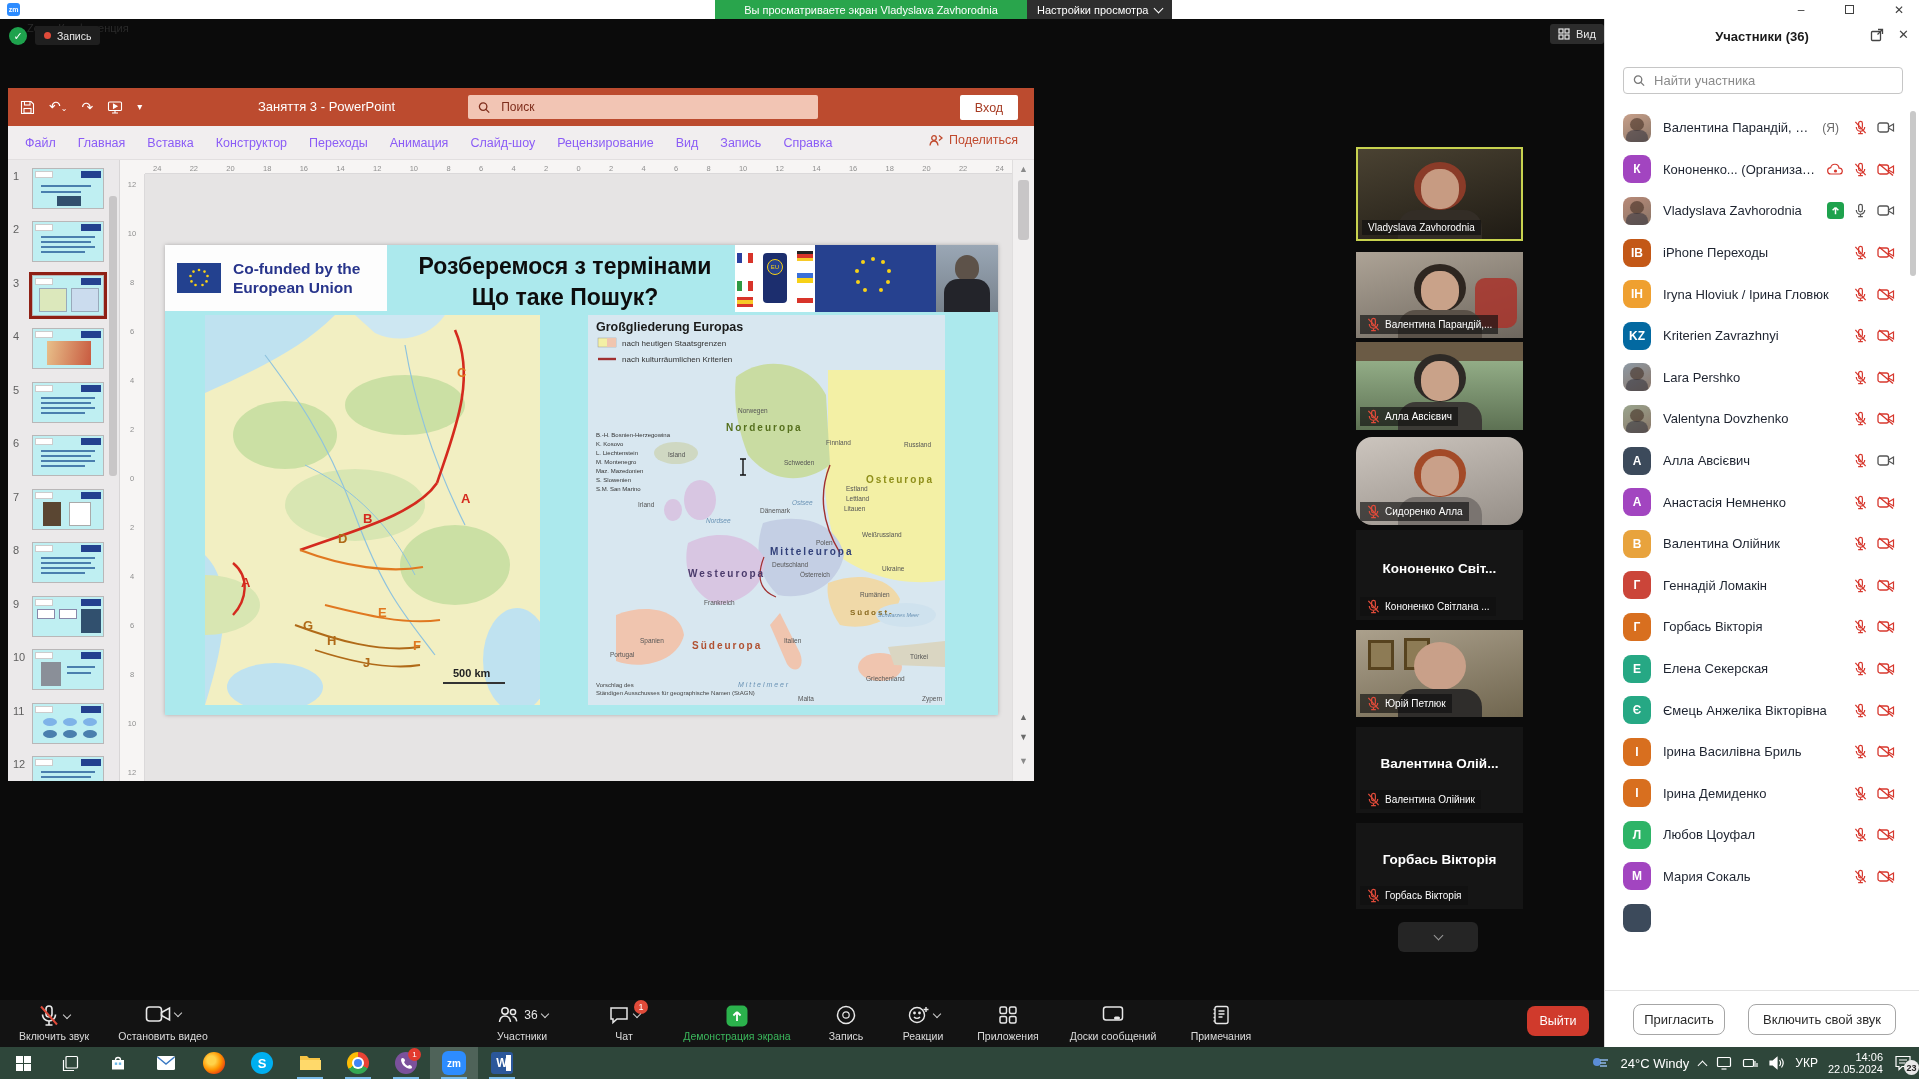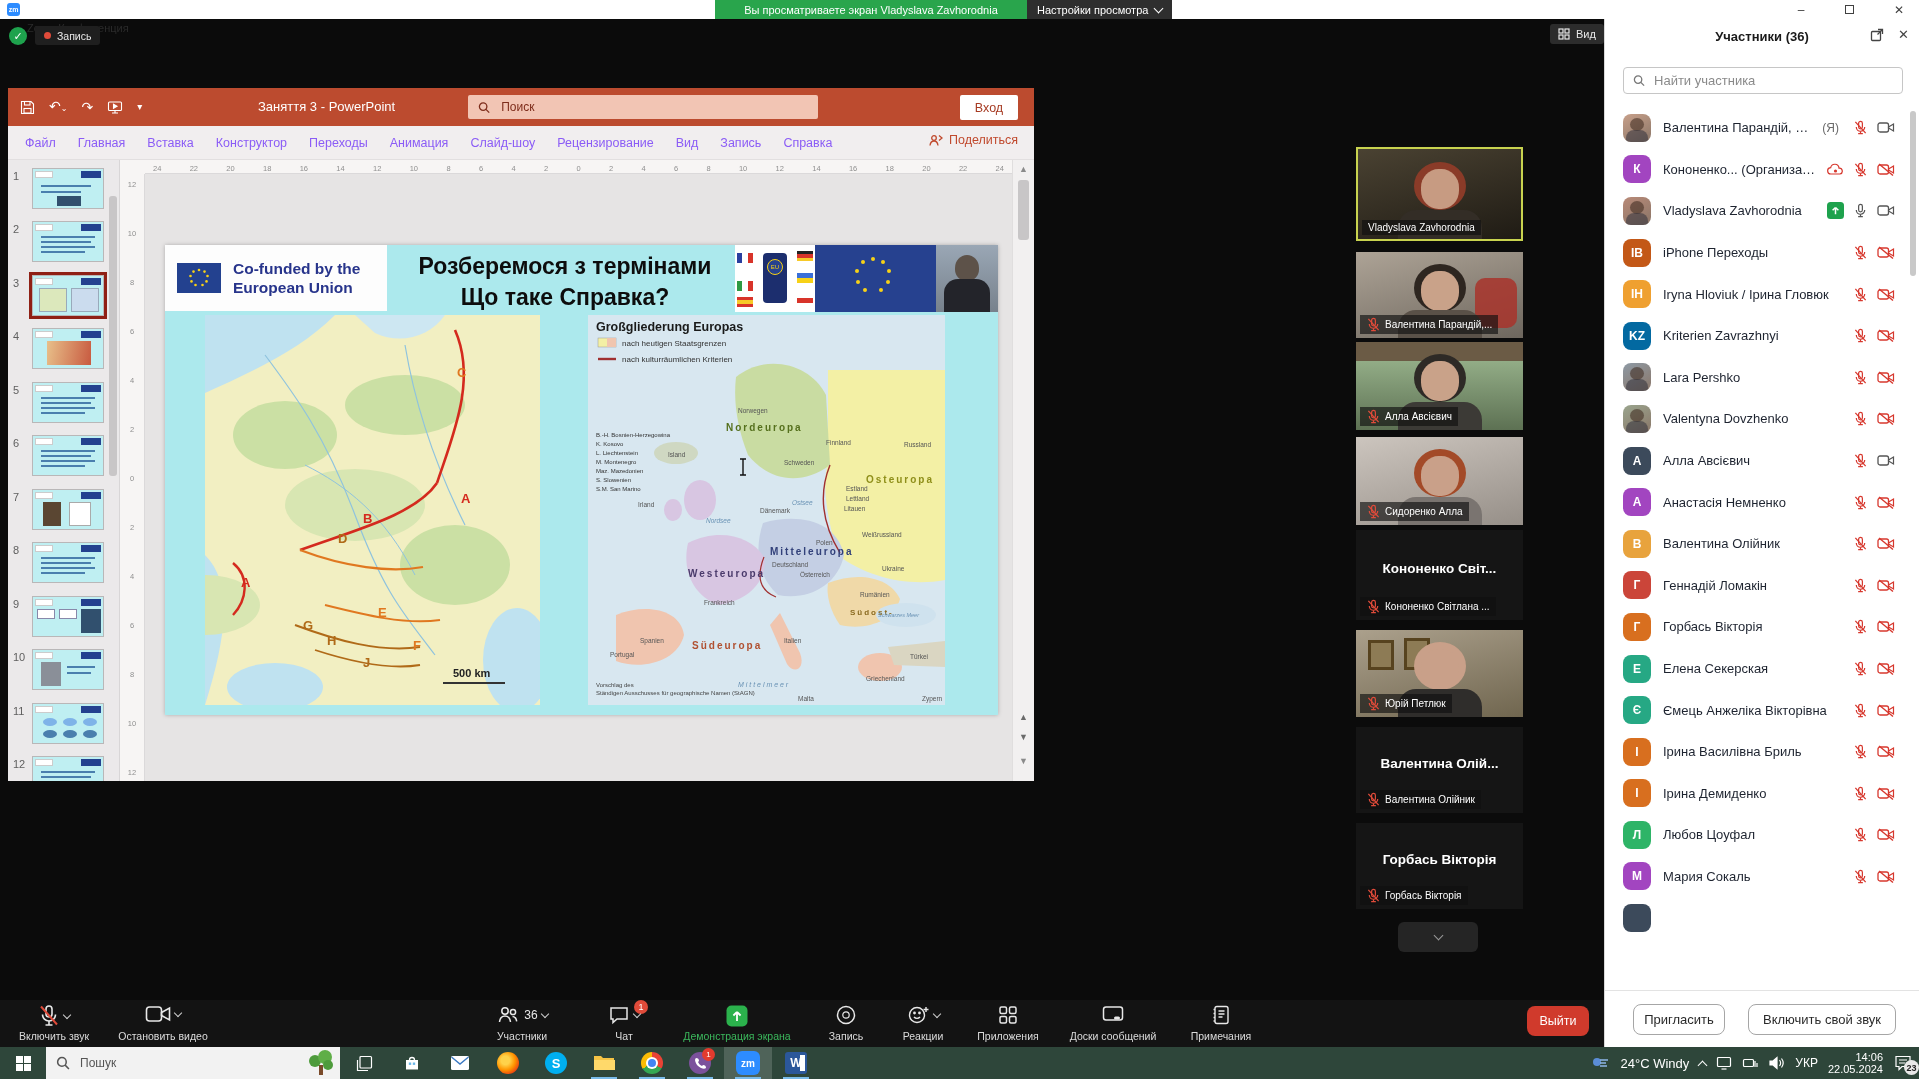--- a/index.html
+++ b/index.html
@@ -395,21 +395,21 @@
                 <circle cx="16.5" cy="8.6" r="1.3"></circle>
             </g>
           </svg>
           <div class="eu-text">
             <div>Co-funded by the</div>
             <div>European Union</div>
           </div>
         </div>
         <div class="slide-title">
           <div>Розберемося з термінами</div>
-          <div>Що таке Справка?</div>
+          <div>Що таке Пошук?</div>
         </div>
         <div class="simg1">
           <div class="flag" style="left:2px;top:8px;">
               <div style="background:#2A3F9F"></div>
               <div style="background:#fff"></div>
               <div style="background:#D8342A"></div>
             </div>
           <div class="flag" style="left:2px;top:36px;">
               <div style="background:#2E9A43"></div>
               <div style="background:#fff"></div>
@@ -624,21 +624,21 @@
         <div class="label">
           <svg width="15" height="15" viewBox="0 0 16 16" fill="none">
             <rect x="6" y="1.5" width="4" height="8" rx="2" stroke="#E04B3A" stroke-width="1.3"></rect>
             <path d="M3.5 7.5a4.5 4.5 0 0 0 9 0" stroke="#E04B3A" stroke-width="1.3"></path>
             <path d="M8 12v2.5M5.5 14.5h5" stroke="#E04B3A" stroke-width="1.3"></path>
             <path d="M2.5 2l11 12" stroke="#E04B3A" stroke-width="1.4"></path>
           </svg>
           <span>Алла Авсієвич</span>
         </div>
       </div>
-      <div class="tile" style="top:437px;height:88px;">
+      <div class="tile" style="top:437px;height:88px;border-radius:16px;">
         <div class="persona" style="background:linear-gradient(165deg,#CCC5BE,#968F88)">
           <div class="hair" style="top:14%;width:52px;height:48px;background:#A34A28;"></div>
               <div class="face" style="top:22%;width:38px;height:40px;background:#C9A089;"></div>
               <div class="torso" style="top:68%;width:84px;height:40px;background:#7a7470;"></div>
         </div>
         <div class="label">
           <svg width="15" height="15" viewBox="0 0 16 16" fill="none">
             <rect x="6" y="1.5" width="4" height="8" rx="2" stroke="#E04B3A" stroke-width="1.3"></rect>
             <path d="M3.5 7.5a4.5 4.5 0 0 0 9 0" stroke="#E04B3A" stroke-width="1.3"></path>
             <path d="M8 12v2.5M5.5 14.5h5" stroke="#E04B3A" stroke-width="1.3"></path>
@@ -1193,33 +1193,20 @@
   <div class="abs leave-btn">Выйти</div>
 
   <div class="abs taskbar">
     <div class="tb-start">
       <svg width="15" height="15" viewBox="0 0 15 15" fill="#fff">
           <rect width="7" height="7"></rect>
           <rect x="8" width="7" height="7"></rect>
           <rect y="8" width="7" height="7"></rect>
           <rect x="8" y="8" width="7" height="7"></rect>
         </svg>
-    </div>
-    <div class="tb-search">
-      <svg width="14" height="14" viewBox="0 0 13 13" fill="none" stroke="#555" stroke-width="1.4">
-          <circle cx="5.5" cy="5.5" r="4"></circle>
-          <path d="M8.5 8.5l3.5 3.5"></path>
-        </svg>
-      <input type="text" placeholder="Пошук" style="">
-      <svg width="30" height="28" viewBox="0 0 30 28" style="position:absolute;right:4px;top:2px;">
-        <rect x="13" y="16" width="4" height="10" fill="#7A4A2A"></rect>
-        <circle cx="9" cy="12" r="6" fill="#4E9B3C"></circle>
-          <circle cx="19" cy="8" r="7" fill="#5FAE47"></circle>
-          <circle cx="22" cy="16" r="5" fill="#4E9B3C"></circle>
-      </svg>
     </div>
     <div class="tb-slot">
       <svg width="17" height="17" viewBox="0 0 17 17" fill="none" stroke="#fff" stroke-width="1.2">
           <rect x="4" y="1.5" width="11.5" height="11.5" rx="1"></rect>
           <path d="M1.5 5v10.5H12"></path>
         </svg>
     </div>
     <div id="tb-apps" style="display:flex;">
         <div class="tb-slot">
           <svg width="20" height="20" viewBox="0 0 20 20">

